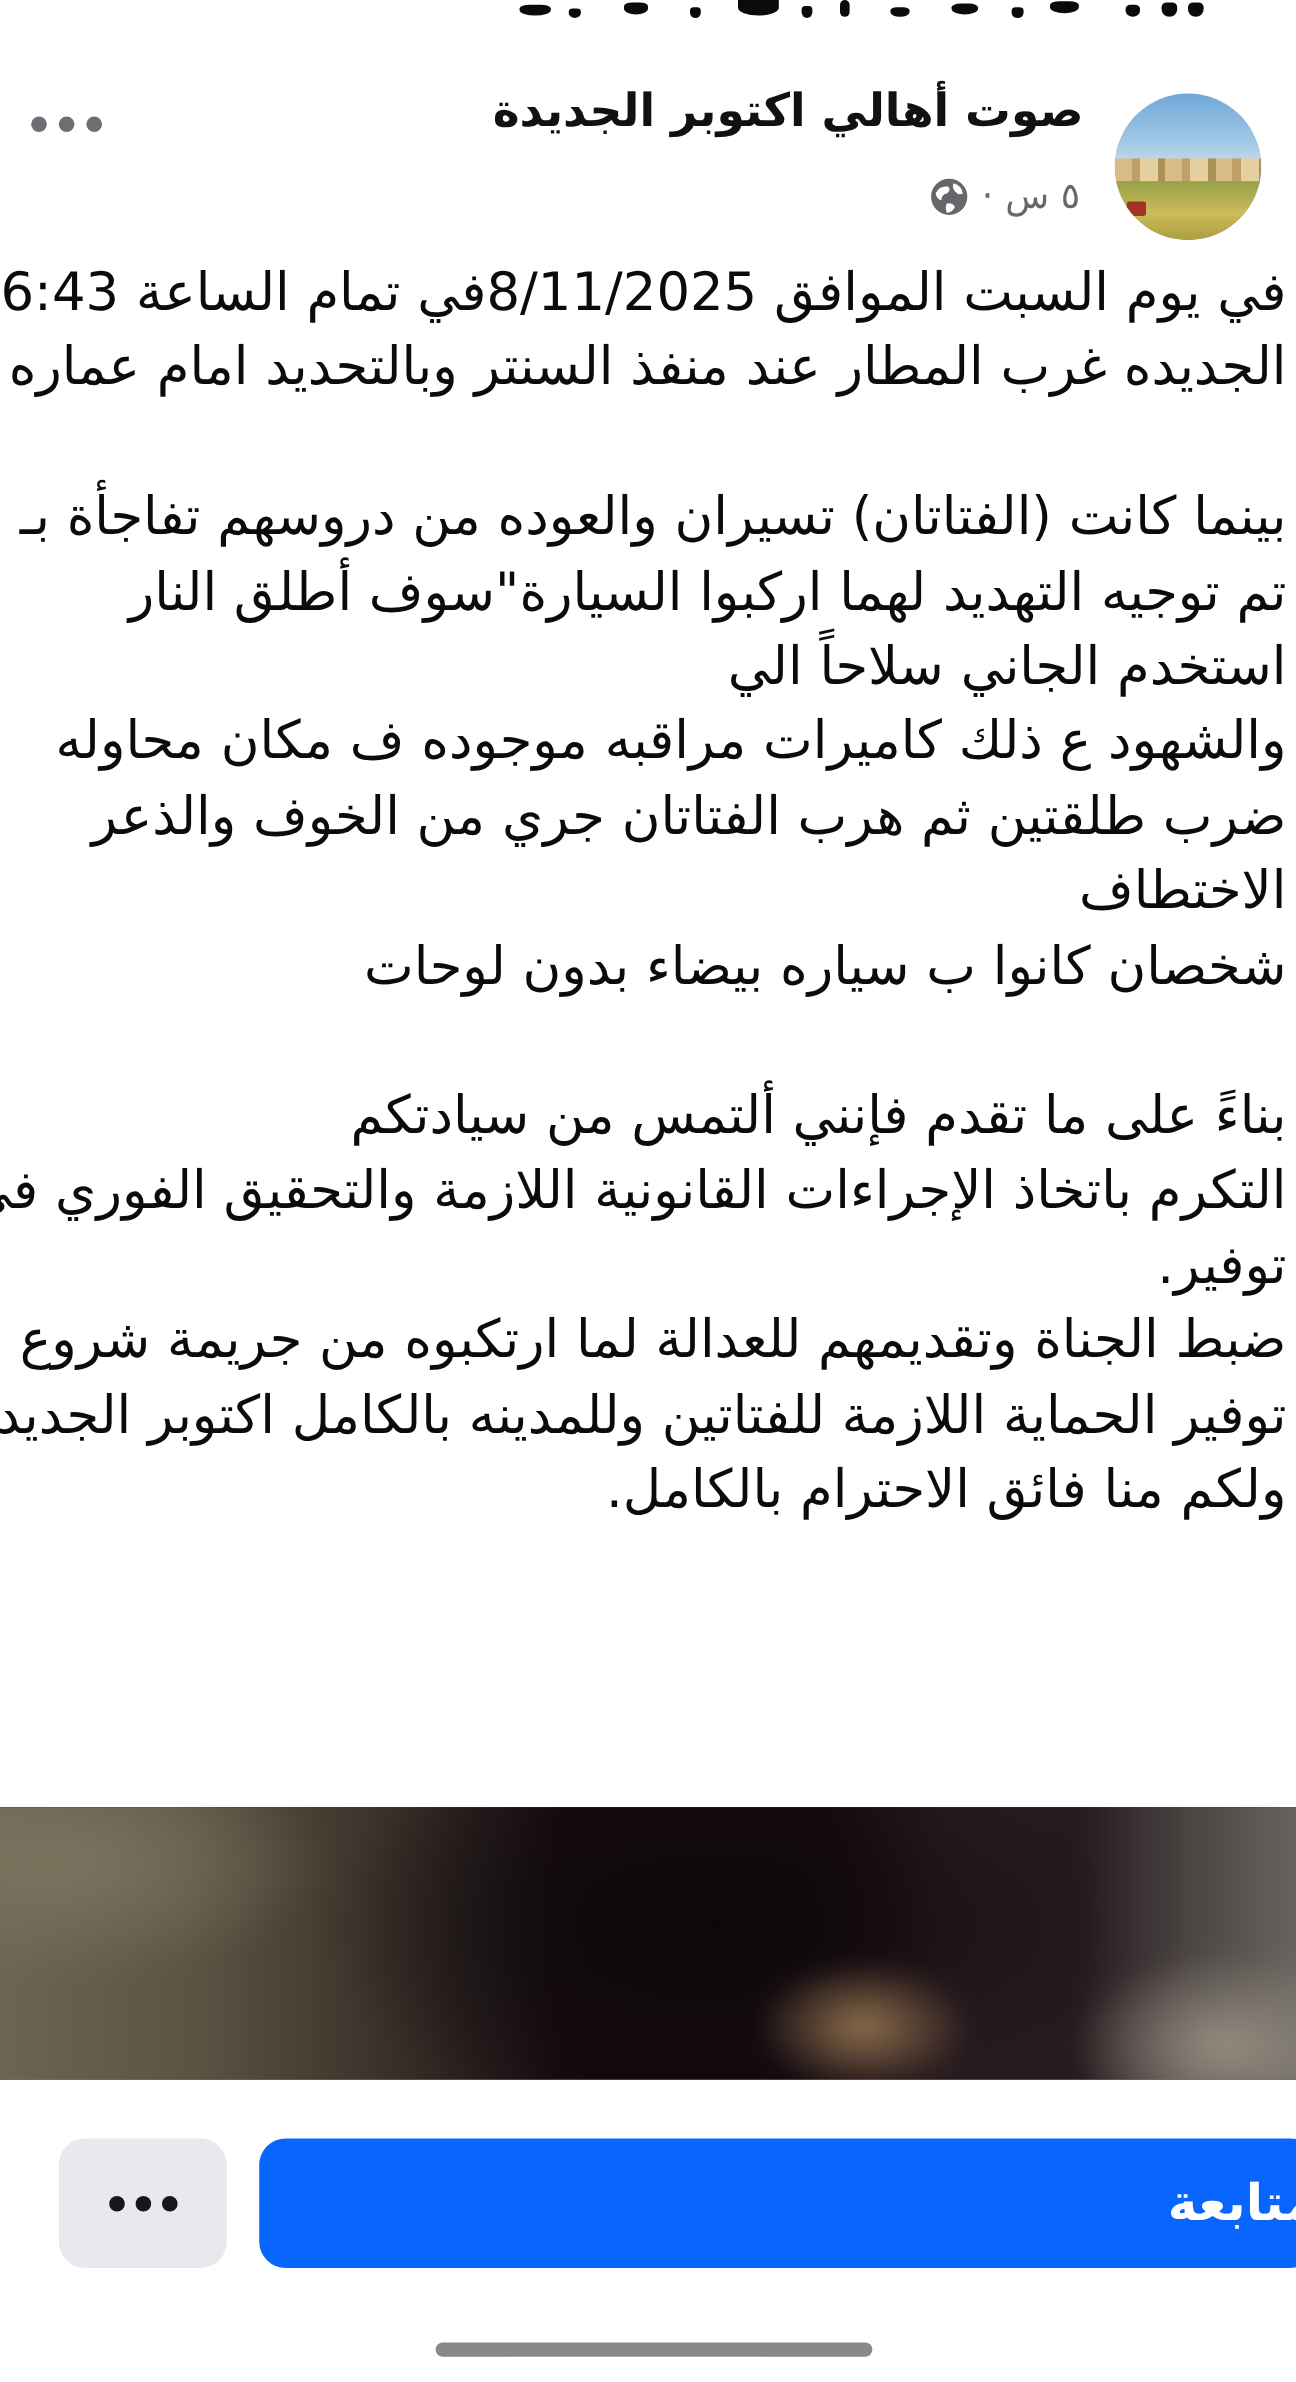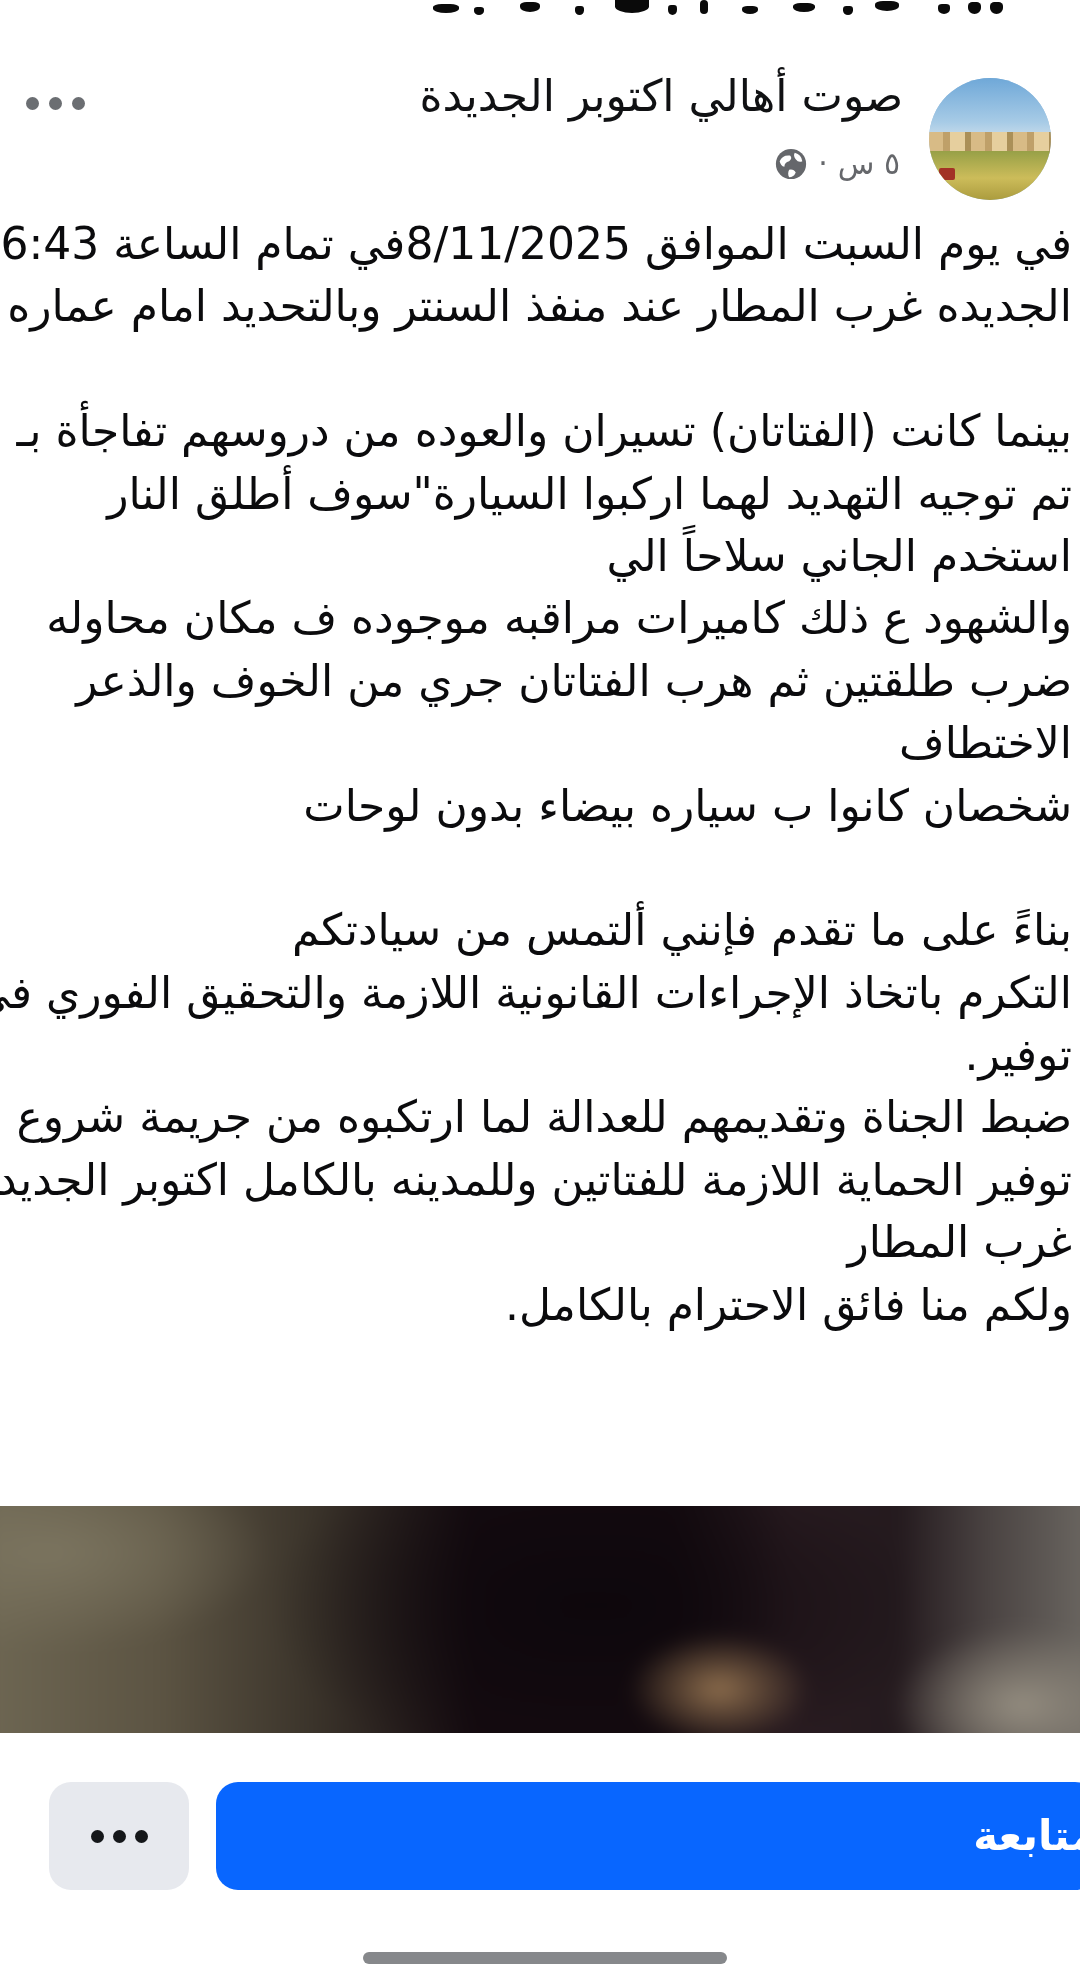--- a/index.html
+++ b/index.html
@@ -14,21 +14,21 @@
   .avatar{position:absolute;top:78px;left:929px;width:122px;height:122px;border-radius:50%;
           overflow:hidden;background:#9fc0dc;}
   .avatar .sky{position:absolute;top:0;left:0;right:0;height:52%;
           background:linear-gradient(180deg,#6fa8d8 0%,#a7cbe6 70%,#cfe0ec 100%);}
   .avatar .buildings{position:absolute;top:44%;left:0;right:0;height:18%;
           background:repeating-linear-gradient(90deg,#d8bb86 0 14px,#bfa069 14px 21px,#e6cf9e 21px 36px,#ab9058 36px 42px);}
   .avatar .grass{position:absolute;top:60%;left:0;right:0;bottom:0;
           background:linear-gradient(180deg,#97a047 0%,#ccbc5a 55%,#ab9c3e 100%);}
   .avatar .red{position:absolute;left:8%;bottom:16%;width:16px;height:12px;background:#a33226;border-radius:2px;}
 
-  .page-name{position:absolute;top:70px;right:177px;font-size:44px;font-weight:normal;
+  .page-name{position:absolute;top:70px;right:177px;font-size:38px;font-weight:bold;
           color:#101113;white-space:nowrap;}
   .meta{position:absolute;top:146px;right:180px;display:flex;direction:rtl;align-items:center;
           gap:10px;color:#65676b;font-size:30px;}
   .menu-dots{position:absolute;top:88px;left:26px;width:80px;height:30px;display:flex;gap:10px;align-items:center;cursor:pointer;}
   .menu-dots i{width:13px;height:13px;border-radius:50%;background:#6b6e72;display:block;}
 
   
   .post-text{position:absolute;top:213px;right:0;left:0;padding:0 8px 0 22px;direction:rtl;
           text-align:right;color:#0b0b0d;font-size:44px;}
   .post-line{height:62.4px;line-height:62.4px;white-space:nowrap;}
@@ -113,21 +113,20 @@
       <div class="post-line">والشهود ع ذلك كاميرات مراقبه موجوده ف مكان محاوله</div>
       <div class="post-line">ضرب طلقتين ثم هرب الفتاتان جري من الخوف والذعر</div>
       <div class="post-line">الاختطاف</div>
       <div class="post-line">شخصان كانوا ب سياره بيضاء بدون لوحات</div>
       <div class="post-line">&nbsp;</div>
       <div class="post-line">بناءً على ما تقدم فإنني ألتمس من سيادتكم</div>
       <div class="post-line">التكرم باتخاذ الإجراءات القانونية اللازمة والتحقيق الفوري في هذا</div>
       <div class="post-line">توفير.</div>
       <div class="post-line">ضبط الجناة وتقديمهم للعدالة لما ارتكبوه من جريمة شروع في</div>
       <div class="post-line">توفير الحماية اللازمة للفتاتين وللمدينه بالكامل اكتوبر الجديدة</div>
-      <div class="post-line">غرب المطار</div>
       <div class="post-line">ولكم منا فائق الاحترام بالكامل.</div>
     </div>
 
   <div class="photo" title="blurred dark photo">
     <div class="blur"></div>
   </div>
 
   <div class="more-btn">
     <i></i>
     <i></i>

